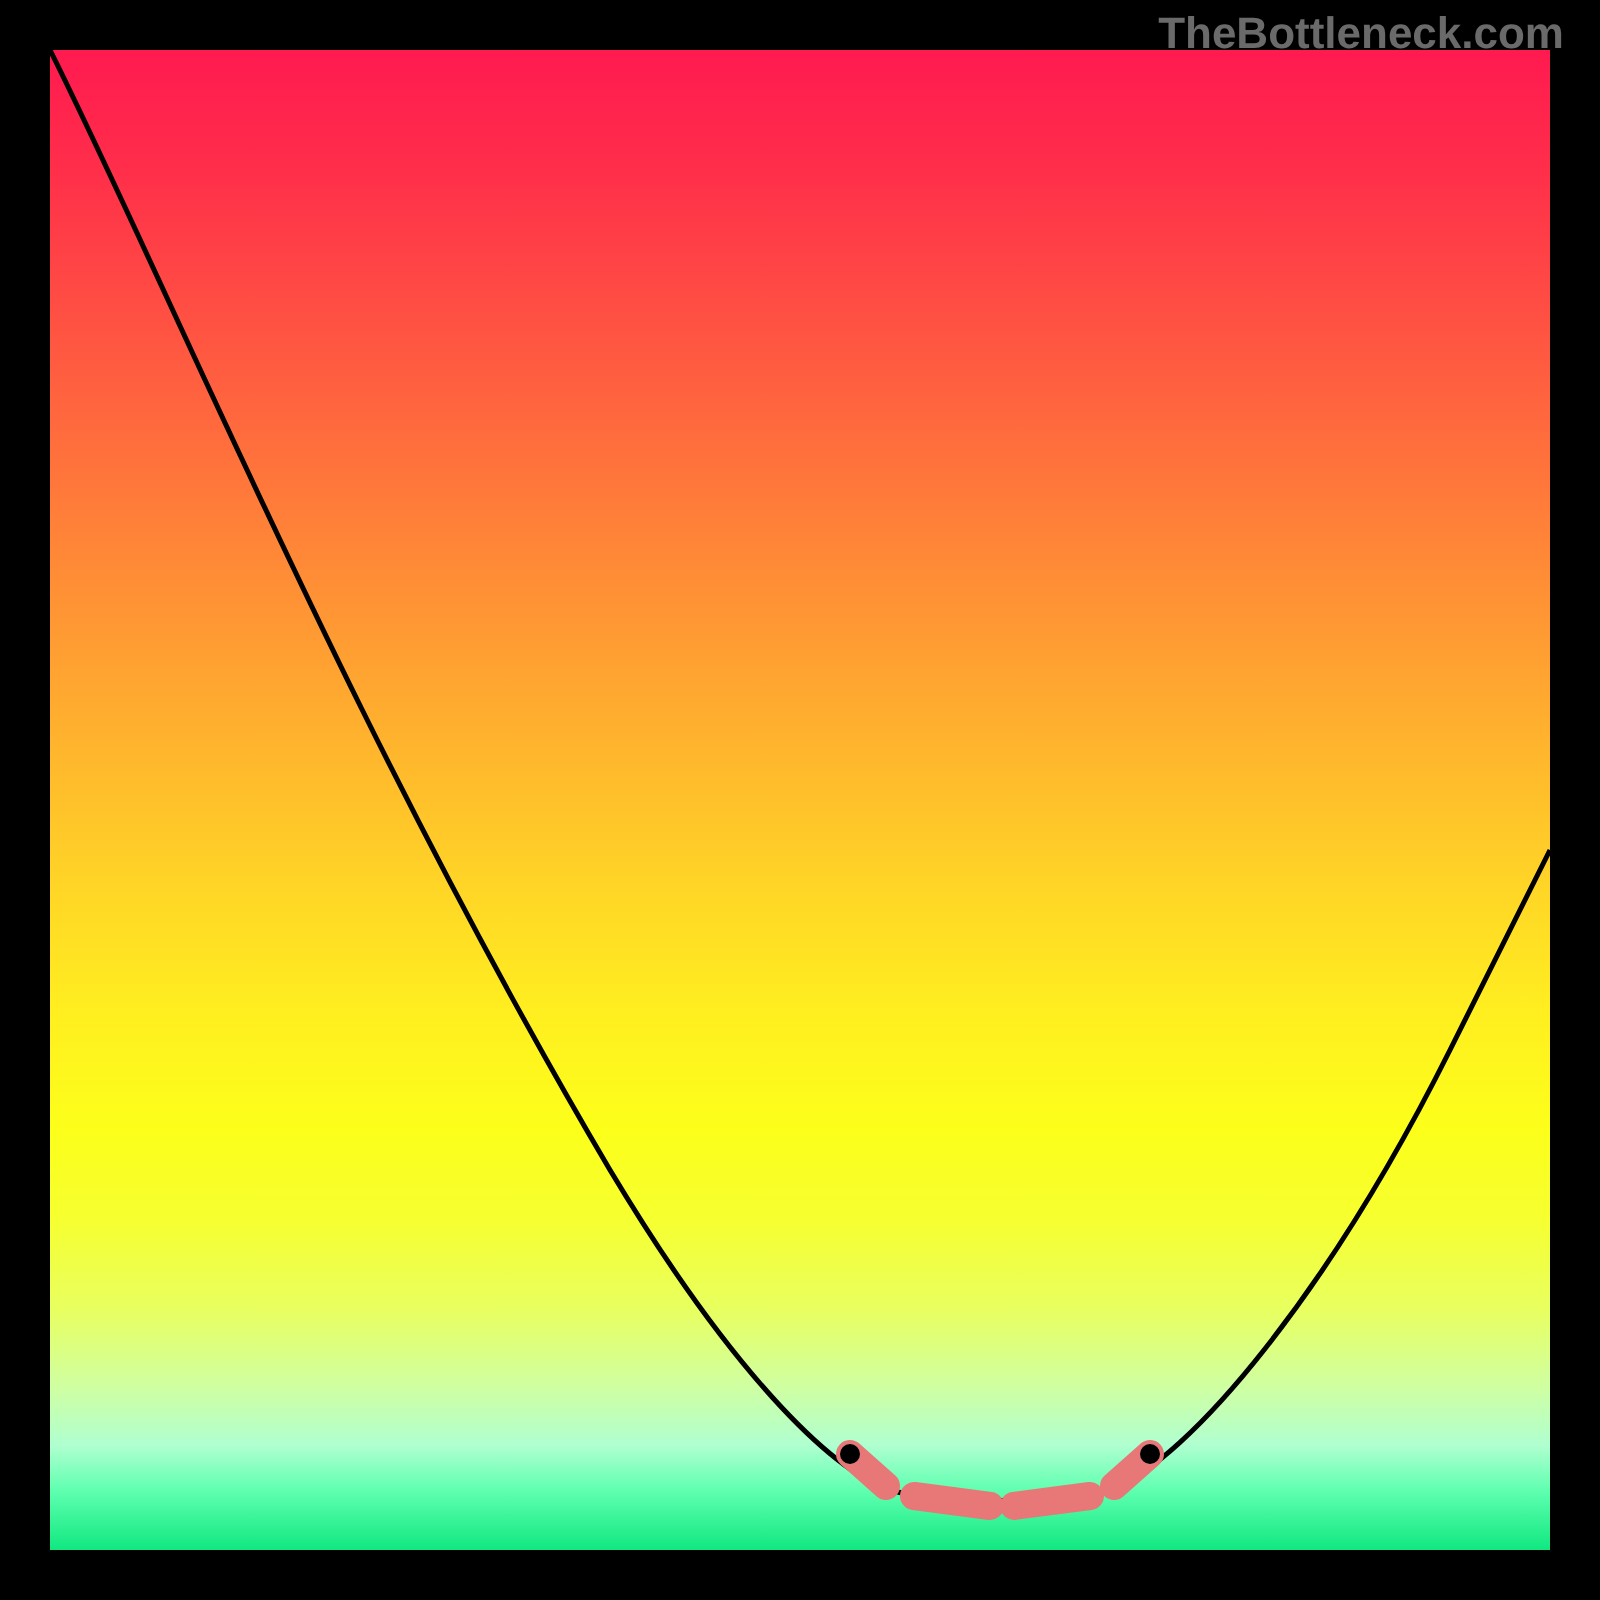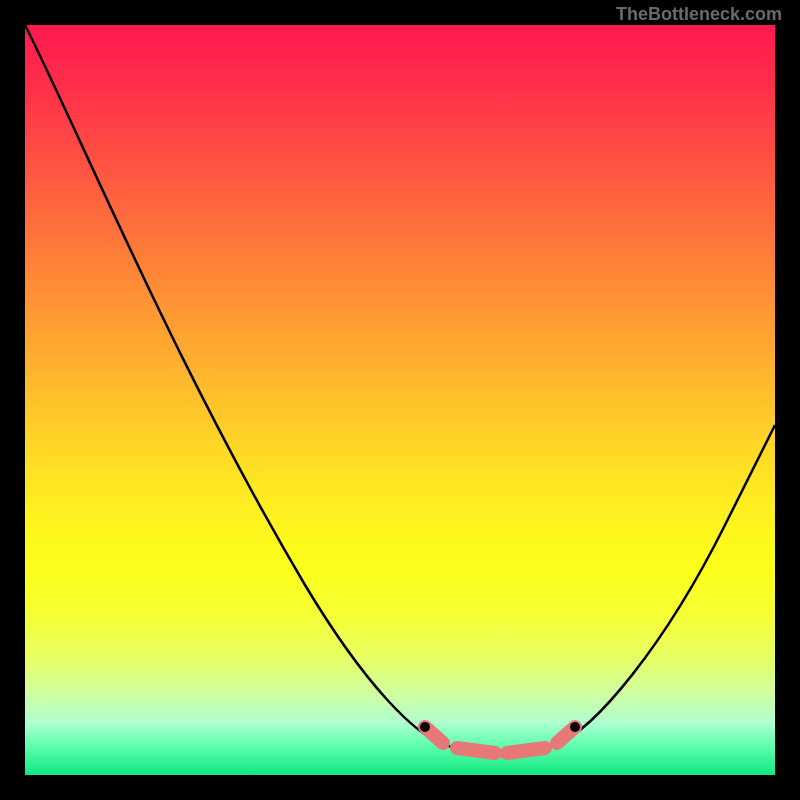--- a/index.html
+++ b/index.html
@@ -10,21 +10,21 @@
     background: #000000;
     position: relative;
     overflow: hidden;
     font-family: Arial, sans-serif;
   }
   .watermark {
     position: absolute;
     top: 4px;
     right: 18px;
     color: #6a6a6a;
-    font-size: 18px;
+    font-size: 22px;
     font-weight: bold;
     z-index: 10;
   }
   .plot-area {
     position: absolute;
     left: 25px;
     top: 25px;
     width: 750px;
     height: 750px;
     background: linear-gradient(to bottom,

